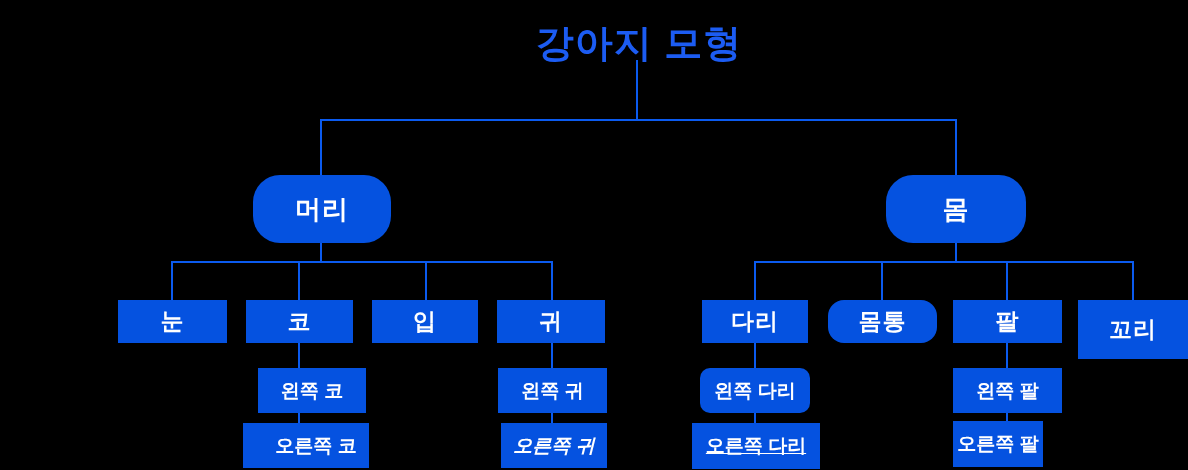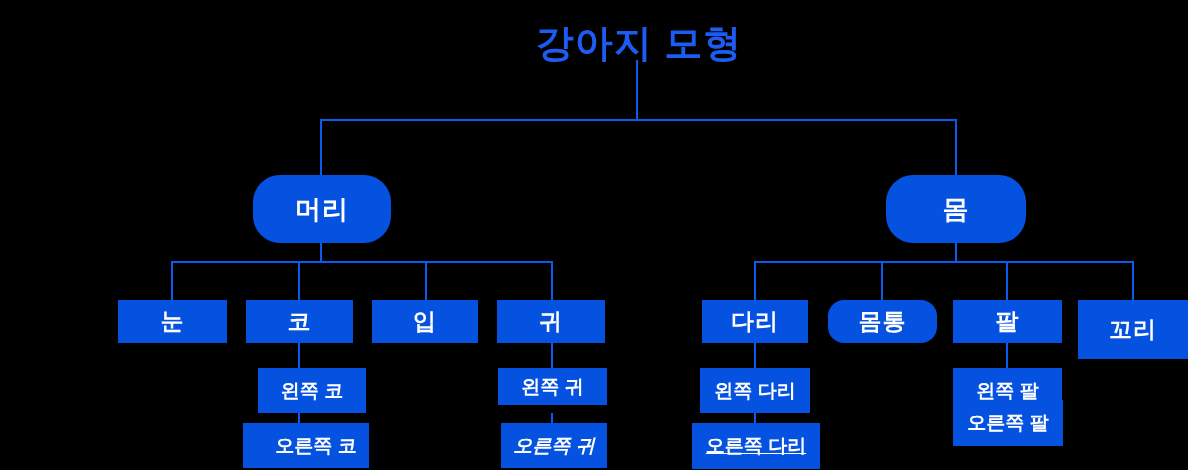--- a/index.html
+++ b/index.html
@@ -90,21 +90,21 @@
   <div class="node lvl3" style="left:372px; top:300px; width:106px; height:43px;">입</div>
   <div class="node lvl3" style="left:497px; top:300px; width:108px; height:43px;">귀</div>
 
   <div class="node lvl3" style="left:702px;  top:300px; width:106px; height:43px;">다리</div>
   <div class="node lvl3" style="left:828px;  top:300px; width:109px; height:43px;border-radius:16px;">몸통</div>
   <div class="node lvl3" style="left:953px;  top:300px; width:109px; height:43px;">팔</div>
   <div class="node lvl3" style="left:1078px; top:300px; width:110px; height:59px;">꼬리</div>
 
   <div class="node lvl4" style="left:245px; top:368px; width:108px; height:45px;margin-left:13px;">왼쪽 코</div>
   <div class="node lvl4" style="left:243px; top:423px; width:106px; height:45px;padding-left:20px;">오른쪽 코</div>
-  <div class="node lvl4" style="left:498px; top:368px; width:109px; height:37px;">왼쪽 귀</div>
+  <div class="node lvl4" style="left:498px; top:368px; width:109px; height:45px;">왼쪽 귀</div>
   <div class="node lvl4" style="left:501px; top:423px; width:106px; height:45px;font-style:italic;">오른쪽 귀</div>
 
-  <div class="node lvl4" style="left:700px; top:368px; width:110px; height:45px;">왼쪽 다리</div>
+  <div class="node lvl4" style="left:700px; top:368px; width:110px; height:45px;border-radius:10px;">왼쪽 다리</div>
   <div class="node lvl4" style="left:692px; top:423px; width:128px; height:46px;text-decoration:underline;">오른쪽 다리</div>
   <div class="node lvl4" style="left:953px; top:368px; width:109px; height:45px;">왼쪽 팔</div>
-  <div class="node lvl4" style="left:953px; top:400px; width:110px; height:46px;">오른쪽 팔</div>
+  <div class="node lvl4" style="left:953px; top:421px; width:90px; height:46px;">오른쪽 팔</div>
 
 </div>
 
 </body></html>

